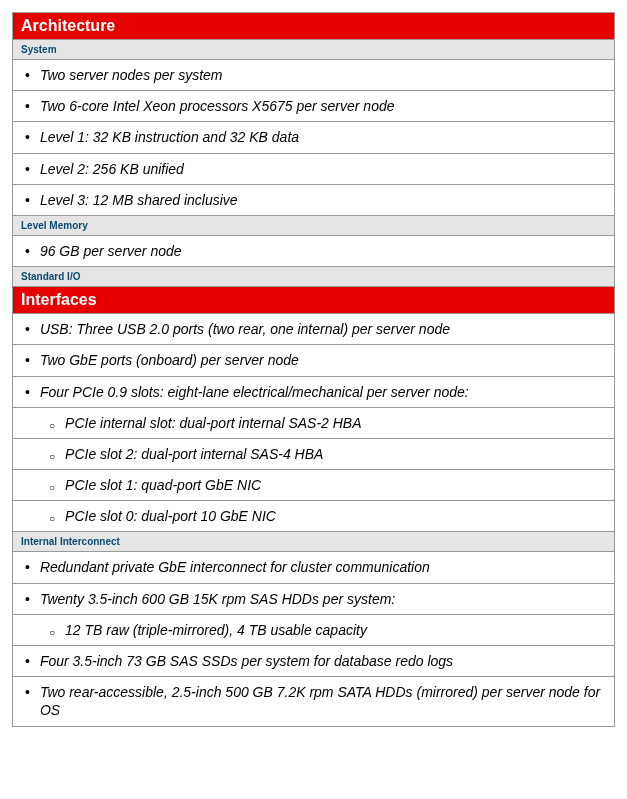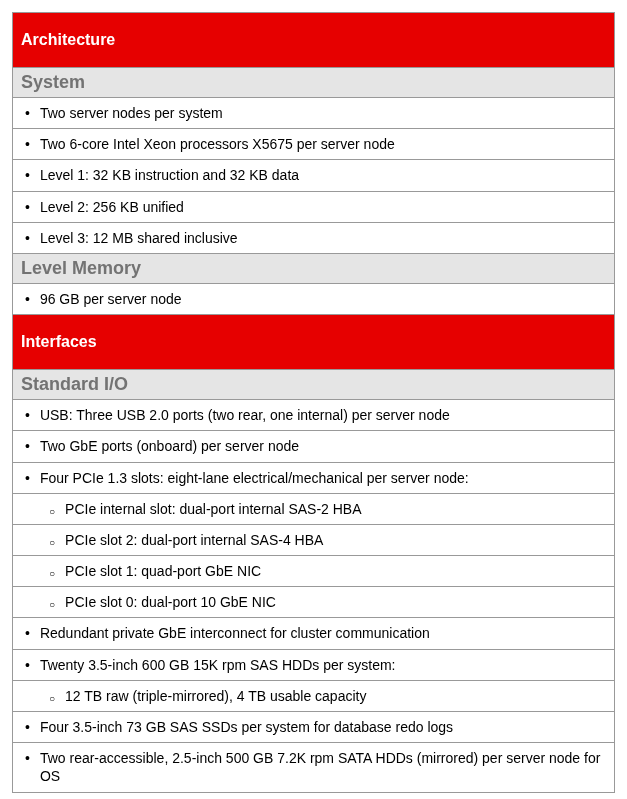--- a/index.html
+++ b/index.html
@@ -15,49 +15,49 @@
   .tbl {
     border-collapse: collapse;
     width: 100%;
     border: 1px solid #999;
   }
   .section-header {
     background: #e60000;
     color: #fff;
     font-weight: bold;
     font-size: 16px;
-    padding: 18px 8px;
+    padding: 4px 8px;
     border: 1px solid #999;
     border-left-width: 1px;
   }
   .sub-header {
     background: #e5e5e5;
-    color: #737373;
+    color: #0c4a6e;
     font-weight: bold;
-    font-size: 18px;
+    font-size: 10px;
     padding: 4px 8px;
     border: 1px solid #999;
   }
   .row-cell {
     background: #fff;
     padding: 6px 8px 6px 8px;
     border: 1px solid #999;
     font-size: 14px;
   }
   .bullet-line {
     display: flex;
     align-items: flex-start;
     line-height: 1.3;
   }
   .bullet-dot {
     flex: 0 0 auto;
     padding-left: 4px;
     padding-right: 10px;
   }
-  .bullet-text { flex: 1 1 auto; }
+  .bullet-text { flex: 1 1 auto; font-style: italic; }
   .indent-1 .bullet-dot { padding-left: 28px; }
   .circ { font-size: 10px; position: relative; top: 1px; }
 </style>
 </head>
 <body>
 
 <table class="tbl">
   <tbody id="table-body">
       <tr>
         <td class="section-header">Architecture</td>
@@ -110,46 +110,46 @@
       </tr>
       <tr>
         <td class="row-cell">
           <div class="bullet-line">
             <span class="bullet-dot">•</span>
             <span class="bullet-text">96 GB per server node</span>
           </div>
         </td>
       </tr>
       <tr>
+        <td class="sub-header">Standard I/O</td>
+      </tr>
+      <tr>
         <td class="section-header">Interfaces</td>
       </tr>
       <tr>
-        <td class="sub-header">Standard I/O</td>
-      </tr>
-      <tr>
         <td class="row-cell">
           <div class="bullet-line">
             <span class="bullet-dot">•</span>
             <span class="bullet-text">USB: Three USB 2.0 ports (two rear, one internal) per server node</span>
           </div>
         </td>
       </tr>
       <tr>
         <td class="row-cell">
           <div class="bullet-line">
             <span class="bullet-dot">•</span>
             <span class="bullet-text">Two GbE ports (onboard) per server node</span>
           </div>
         </td>
       </tr>
       <tr>
         <td class="row-cell">
           <div class="bullet-line">
             <span class="bullet-dot">•</span>
-            <span class="bullet-text">Four PCIe 1.3 slots: eight-lane electrical/mechanical per server node:</span>
+            <span class="bullet-text">Four PCIe 0.9 slots: eight-lane electrical/mechanical per server node:</span>
           </div>
         </td>
       </tr>
       <tr>
         <td class="row-cell">
           <div class="bullet-line indent-1">
             <span class="bullet-dot"><span class="circ">○</span></span>
             <span class="bullet-text">PCIe internal slot: dual-port internal SAS-2 HBA</span>
           </div>
         </td>
@@ -170,20 +170,23 @@
           </div>
         </td>
       </tr>
       <tr>
         <td class="row-cell">
           <div class="bullet-line indent-1">
             <span class="bullet-dot"><span class="circ">○</span></span>
             <span class="bullet-text">PCIe slot 0: dual-port 10 GbE NIC</span>
           </div>
         </td>
+      </tr>
+      <tr>
+        <td class="sub-header">Internal Interconnect</td>
       </tr>
       <tr>
         <td class="row-cell">
           <div class="bullet-line">
             <span class="bullet-dot">•</span>
             <span class="bullet-text">Redundant private GbE interconnect for cluster communication</span>
           </div>
         </td>
       </tr>
       <tr>

